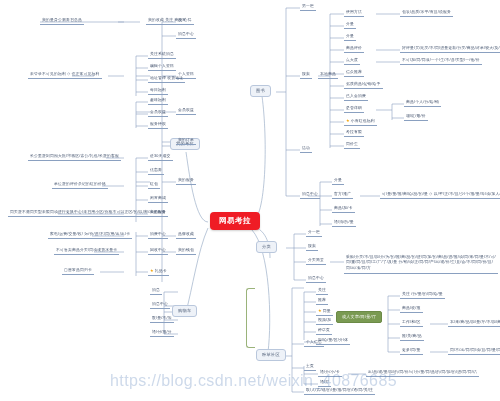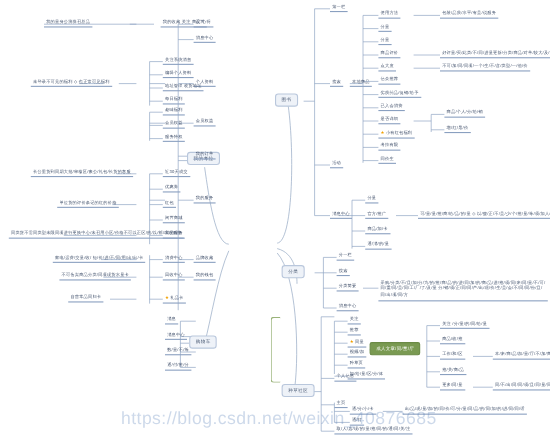--- a/index.html
+++ b/index.html
@@ -207,20 +207,21 @@
       <path d="M388 324 L400 324"></path>
         <path d="M388 338 L400 338"></path>
       <path d="M388 352 L400 352"></path>
       <path d="M430 324 L448 324"></path>
       <path d="M430 352 L448 352"></path>
     </g>
   </svg>
 
   <div class="group-bracket" style="left:246px;top:288px;width:8px;height:58px;"></div>
 
+  <div class="node central" style="left:210px;top:212px;">网易考拉</div>
 
   <div class="node branch" style="left:170px;top:138px;">我的考拉</div>
 
   <div class="node leaf" style="left:176px;top:17px;">设置</div>
   <div class="node leaf" style="left:176px;top:31px;">消息中心</div>
   <div class="node leaf" style="left:176px;top:71px;">个人资料</div>
   <div class="node leaf" style="left:176px;top:107px;">会员权益</div>
   <div class="node leaf" style="left:176px;top:137px;">我的订单</div>
   <div class="node leaf" style="left:176px;top:177px;">我的服务</div>
   <div class="node leaf" style="left:176px;top:231px;">品牌收藏</div>

